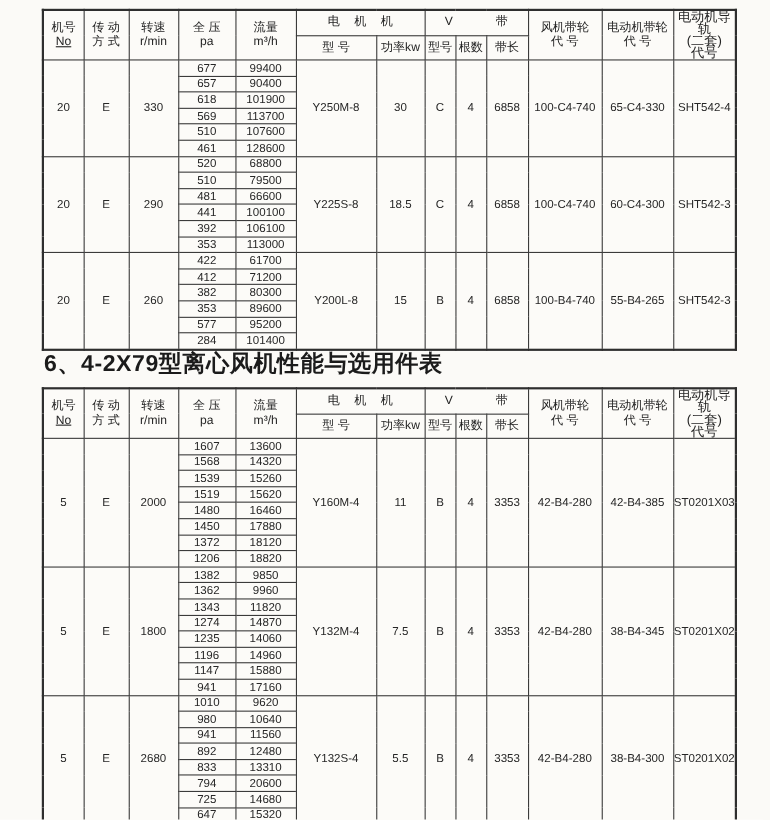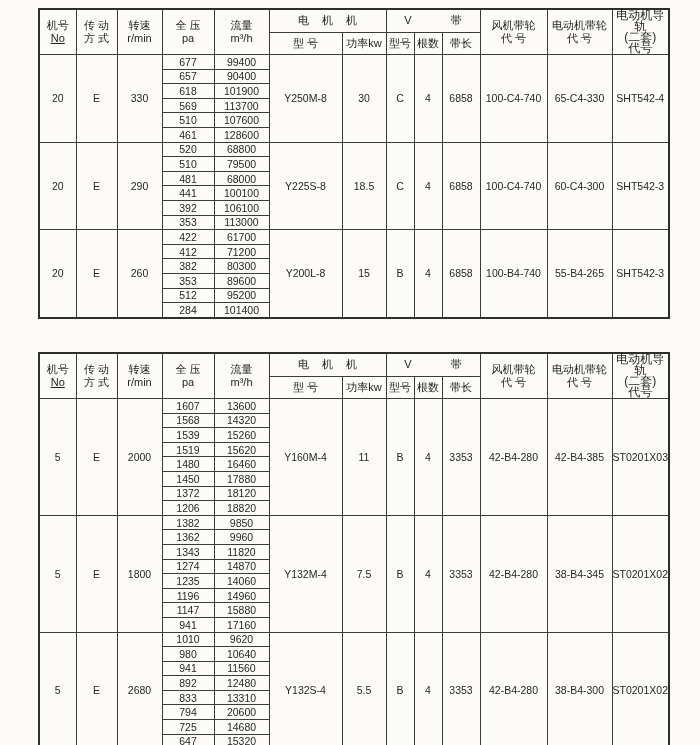--- a/index.html
+++ b/index.html
@@ -186,21 +186,21 @@
           <td rowspan="6">100-C4-740</td>
           <td rowspan="6">60-C4-300</td>
           <td rowspan="6">SHT542-3</td>
         </tr>
         <tr>
           <td>510</td>
           <td>79500</td>
         </tr>
         <tr>
           <td>481</td>
-          <td>68000</td>
+          <td>66600</td>
         </tr>
         <tr>
           <td>441</td>
           <td>100100</td>
         </tr>
         <tr>
           <td>392</td>
           <td>106100</td>
         </tr>
         <tr>
@@ -228,30 +228,31 @@
         </tr>
         <tr>
           <td>382</td>
           <td>80300</td>
         </tr>
         <tr>
           <td>353</td>
           <td>89600</td>
         </tr>
         <tr>
-          <td>512</td>
+          <td>577</td>
           <td>95200</td>
         </tr>
         <tr>
           <td>284</td>
           <td>101400</td>
         </tr>
       </tbody>
     </table>
 
+  <div class="section-title">6、4-2X79型离心风机性能与选用件表</div>
 
   <table class="spec" id="table-bottom">
       <colgroup>
         <col style="width: 37px;">
         <col style="width: 41px;">
         <col style="width: 45px;">
         <col style="width: 52px;">
         <col style="width: 55px;">
         <col style="width: 73px;">
         <col style="width: 44px;">

